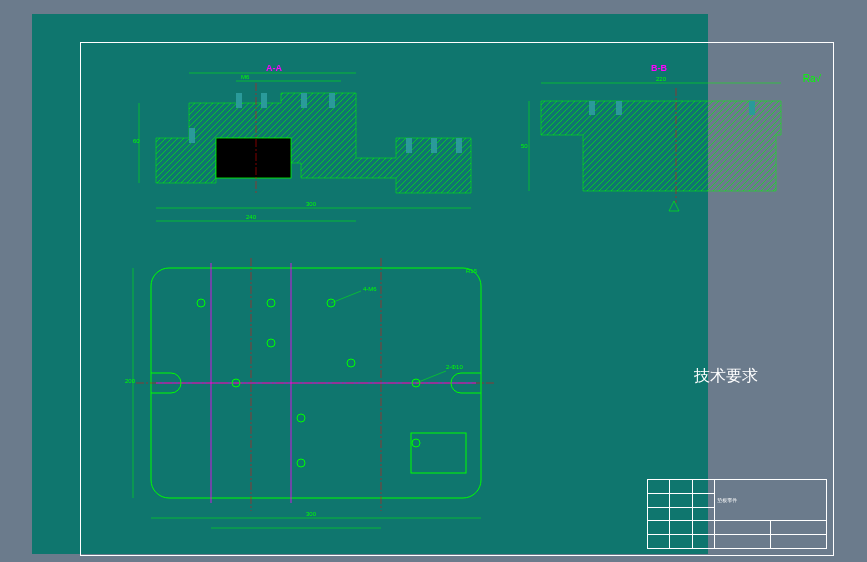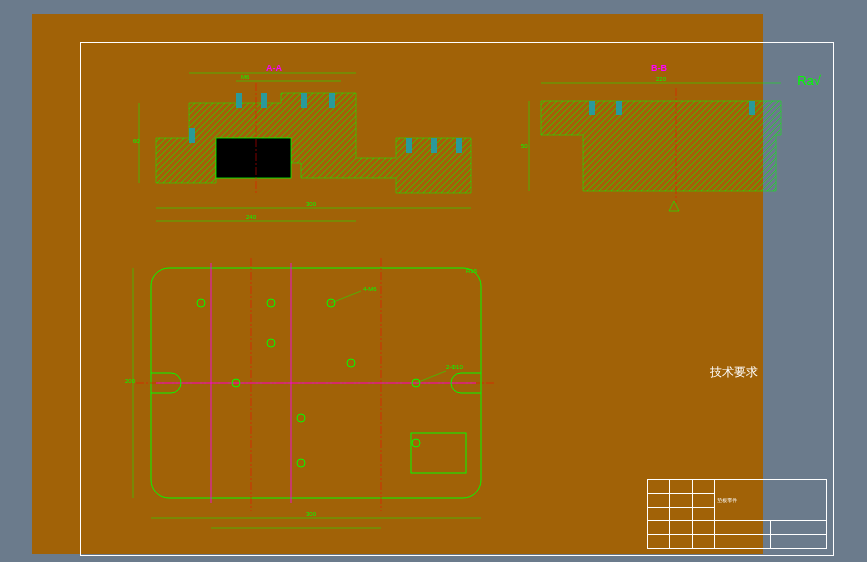--- a/index.html
+++ b/index.html
@@ -1,29 +1,29 @@
 <!DOCTYPE html>
 <html><head>
 <meta charset="utf-8">
 <style>
   body { margin: 0; padding: 0; background: #6b7b8c; font-family: sans-serif; }
   .workspace { width: 867px; height: 562px; background: #6b7b8c; position: relative; }
-  .drawing-area { position: absolute; left: 32px; top: 14px; width: 731px; height: 540px; background: #a16207; }
+  .drawing-area { position: absolute; left: 32px; top: 14px; width: 676px; height: 540px; background: #0f766e; }
   .outer-border { position: absolute; left: 48px; top: 28px; width: 752px; height: 512px; border: 1px solid #fff; }
   
   svg { position: absolute; }
   
   .title-block { position: absolute; right: 6px; bottom: 6px; width: 180px; height: 70px; }
   .title-block table { border-collapse: collapse; width: 100%; height: 100%; }
   .title-block td { border: 1px solid #fff; font-size: 5px; color: #fff; padding: 1px 2px; }
   
   .tech-req { position: absolute; right: 75px; top: 320px; color: #fff; font-size: 10px; line-height: 1.6; }
-  .tech-req-title { text-align: center; font-size: 12px; margin-bottom: 6px; }
+  .tech-req-title { text-align: center; font-size: 16px; margin-bottom: 6px; }
   
-  .surf-mark { position: absolute; right: 12px; top: 30px; color: #00ff00; font-size: 13px; }
+  .surf-mark { position: absolute; right: 12px; top: 30px; color: #00ff00; font-size: 10px; }
   
   .hatch-area { fill: url(#hatchPattern); stroke: #00ff00; stroke-width: 0.5; }
   .center-line { stroke: #ff0000; stroke-width: 0.5; stroke-dasharray: 8 2 2 2; }
   .dim-line { stroke: #00ff00; stroke-width: 0.5; }
   .outline { stroke: #00ff00; stroke-width: 1; fill: none; }
   .magenta-line { stroke: #ff00ff; stroke-width: 0.8; }
   .teal-block { fill: #2a9a9a; }
   
   .dim-text { fill: #00ff00; font-size: 6px; }
   .sec-label { fill: #ff00ff; font-size: 9px; font-weight: bold; }

